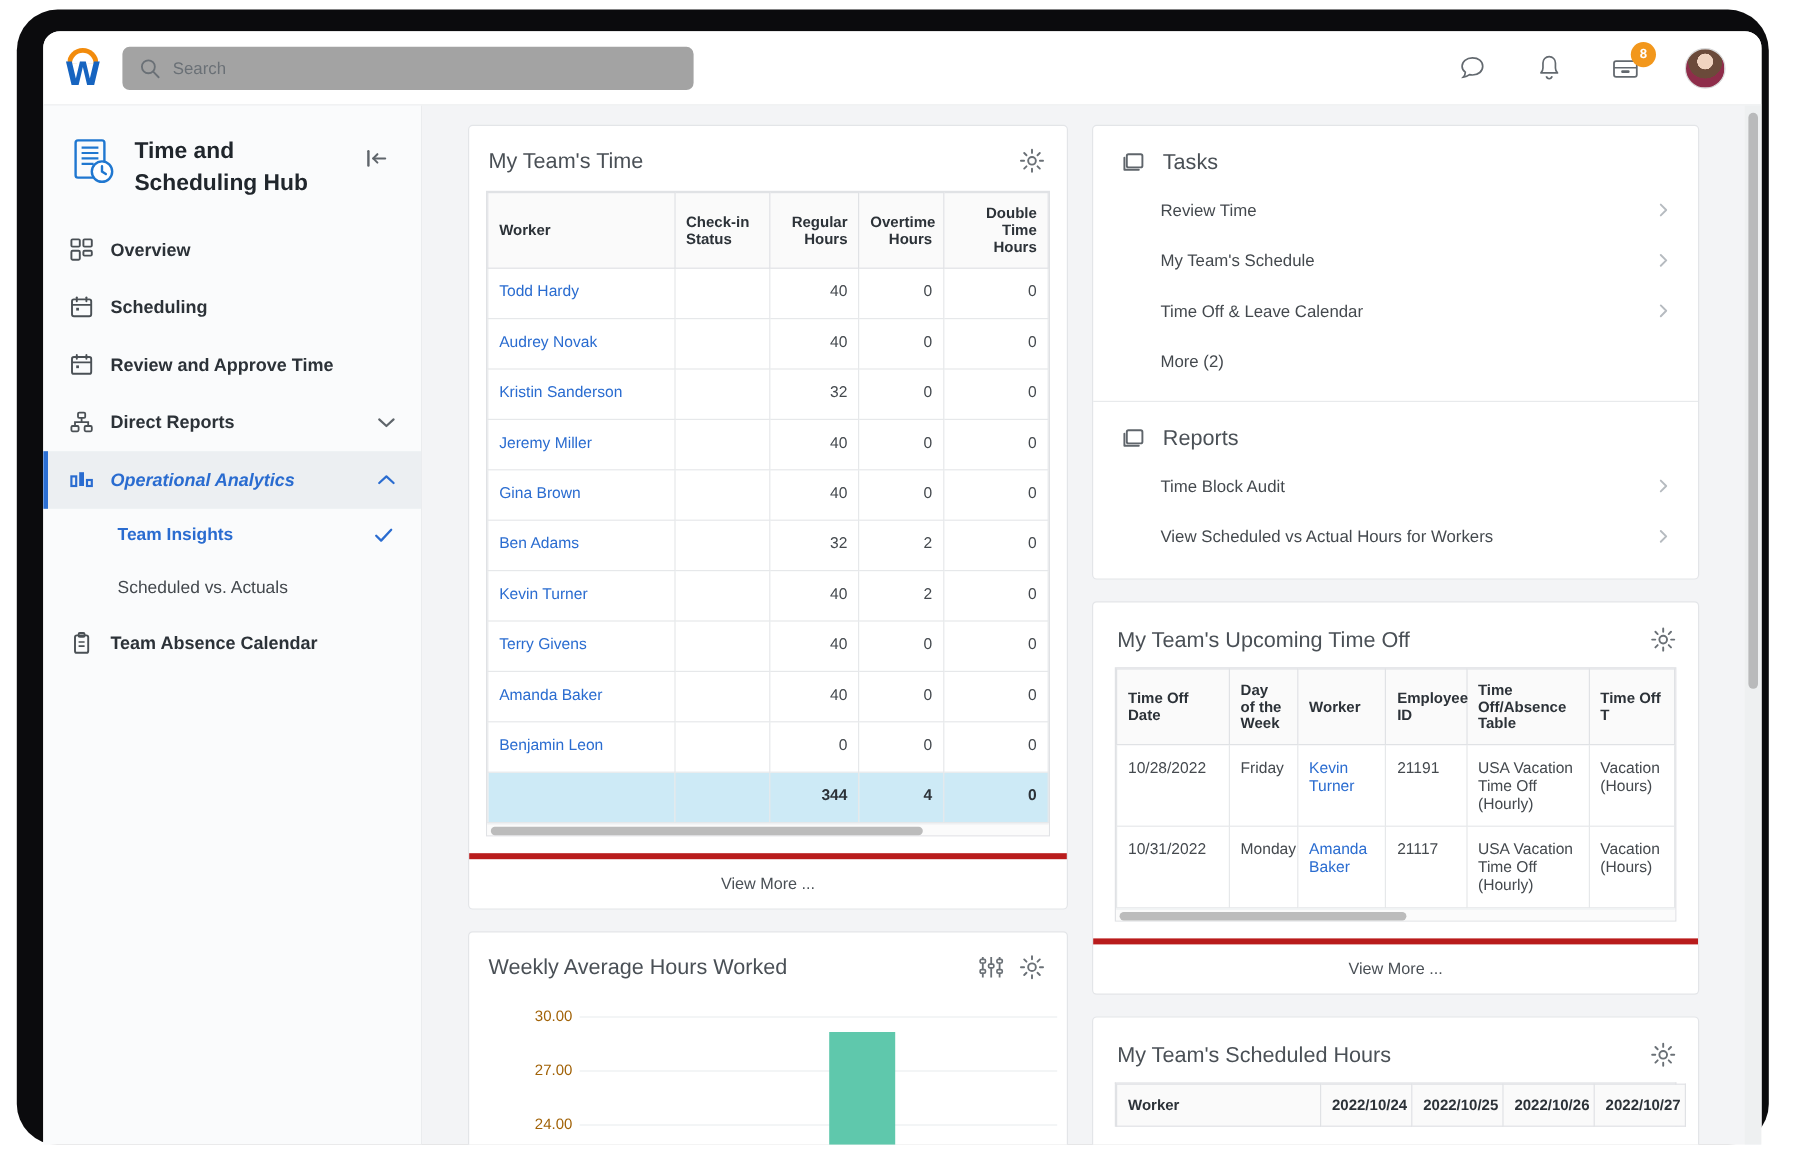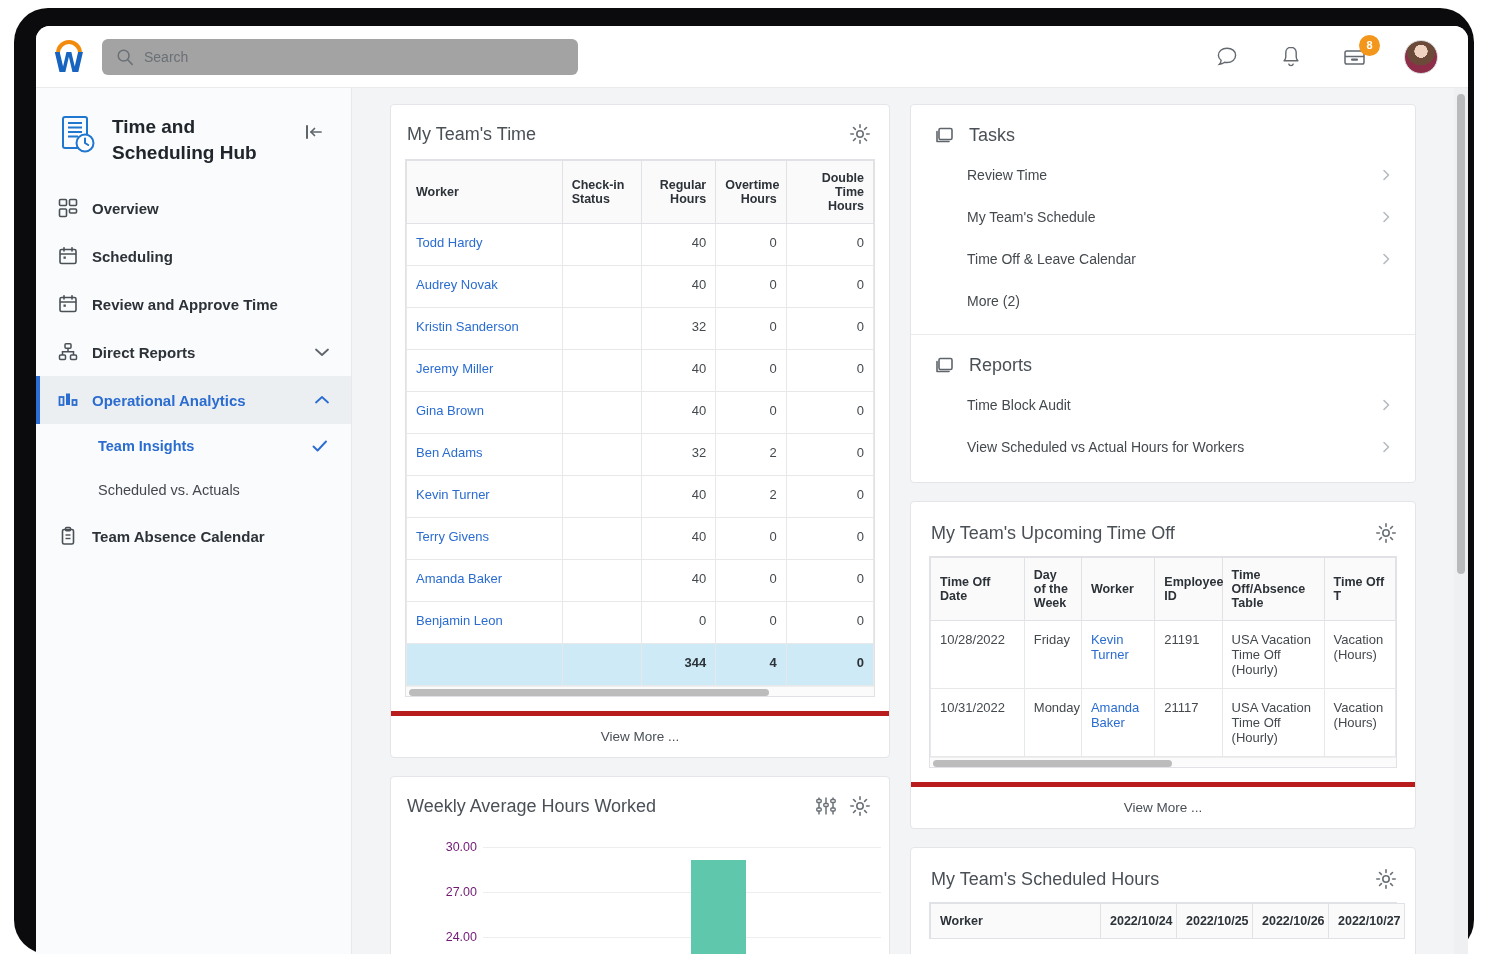--- a/index.html
+++ b/index.html
@@ -94,21 +94,21 @@
     cursor: pointer; position: relative;
   }
   .nav-item .ni-icon { width: 34px; flex: none; display: flex; align-items: center; }
   .nav-item .ni-label { font-size: 15px; font-weight: bold; color: #2c3238; }
   .nav-item .ni-chev { margin-left: auto; display: flex; }
   .nav-item.active { background: #eceff2; }
   .nav-item.active::before {
     content: ""; position: absolute; left: 0; top: 0; width: 4px; height: 100%;
     background: #2b6fd4;
   }
-  .nav-item.active .ni-label { color: #2a6cd0; }
+  .nav-item.active .ni-label { color: #2a6cd0; font-style: italic; }
   .sub-item {
     display: flex; align-items: center; height: 44px; padding-left: 62px; padding-right: 22px;
     cursor: pointer; font-size: 14.5px; color: #43484d;
   }
   .sub-item.sel { color: #2a6cd0; font-weight: bold; gap: 44px; }
   .sub-item .si-check { margin-left: auto; }
 
   
   #content {
     flex: 1; height: 866px; background: #f3f4f6;
@@ -158,21 +158,21 @@
   .sec-title { font-size: 18px; color: #4a5056; }
   .link-row {
     display: flex; align-items: center; height: 42px;
     padding: 0 22px 0 56px; font-size: 14px; color: #44494e; cursor: pointer;
   }
   .link-row .chev { margin-left: auto; }
   .divider { height: 1px; background: #e8eaec; margin: 12px 0 0 0; }
 
   
   .chart-area { position: relative; height: 145px; margin: 4px 0 0 0; overflow: hidden; }
-  .y-lab { position: absolute; right: 0; font-size: 12.5px; color: #701a75; text-align: right; }
+  .y-lab { position: absolute; right: 0; font-size: 12.5px; color: #a16207; text-align: right; }
   .gridline { position: absolute; height: 1px; background: #eceef0; }
   .bar { position: absolute; background: #5fc8ac; }
 
   
   #vscroll {
     position: absolute; right: 3px; top: 6px; width: 8px; height: 480px;
     background: #b9babb; border-radius: 4px;
   }
   #vscroll-track {
     position: absolute; right: 0px; top: 0; width: 14px; height: 866px;

